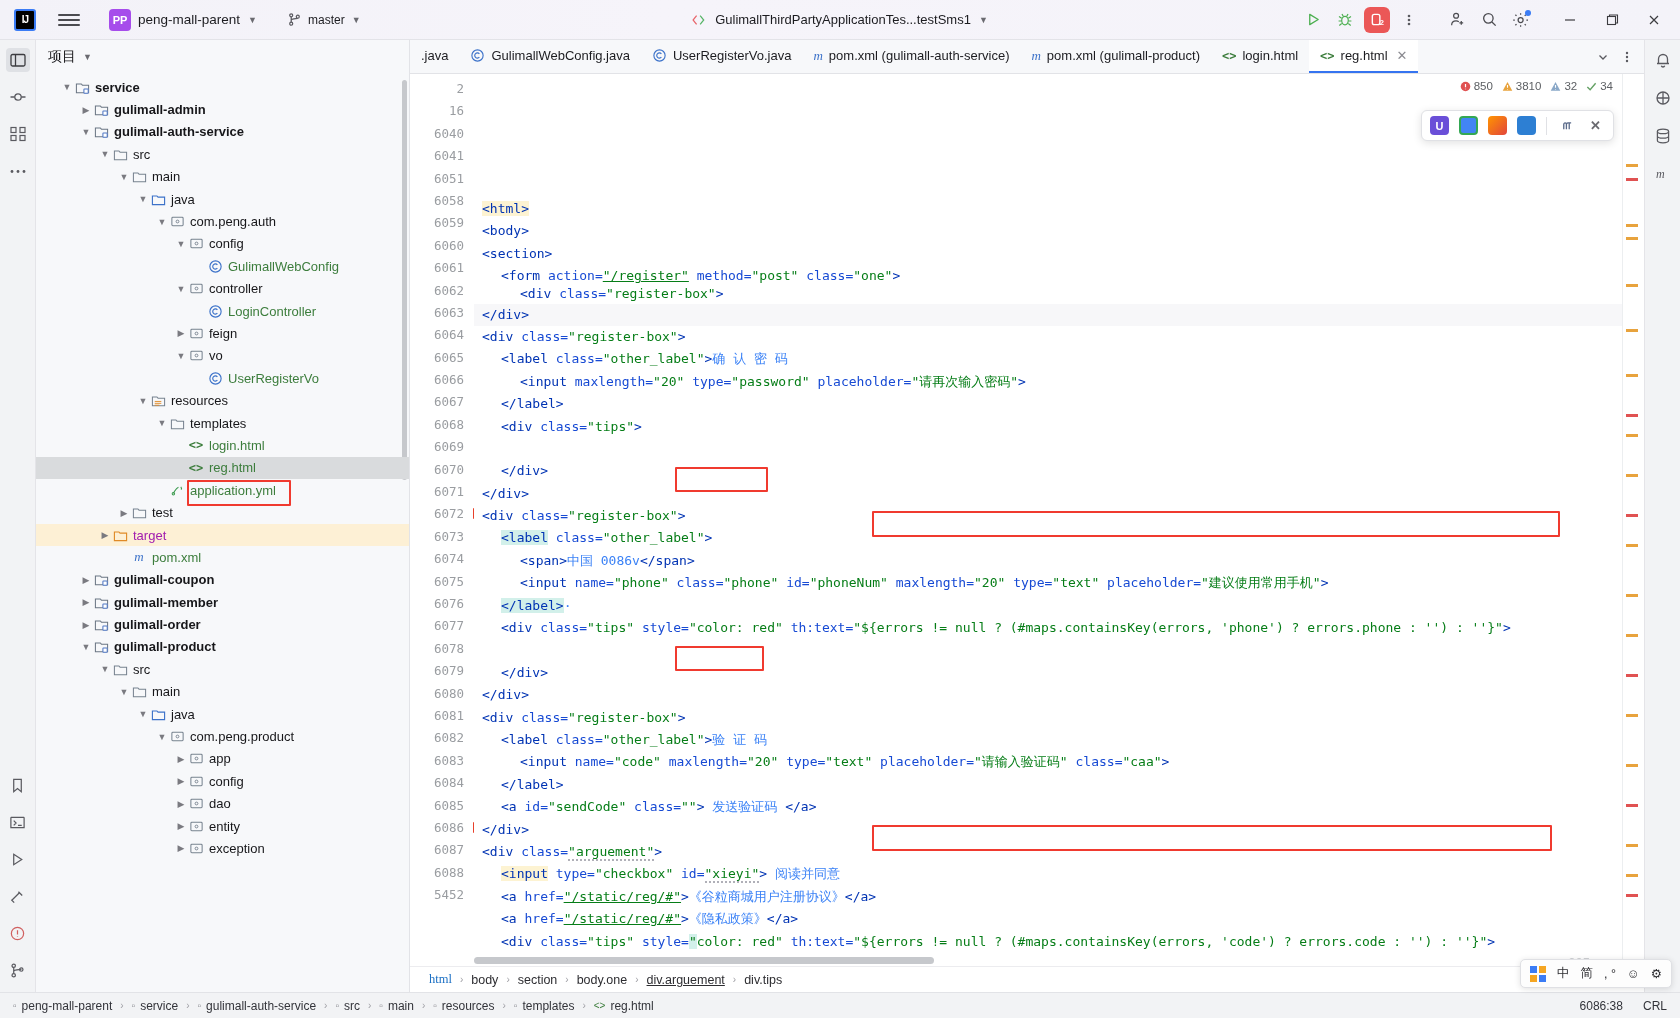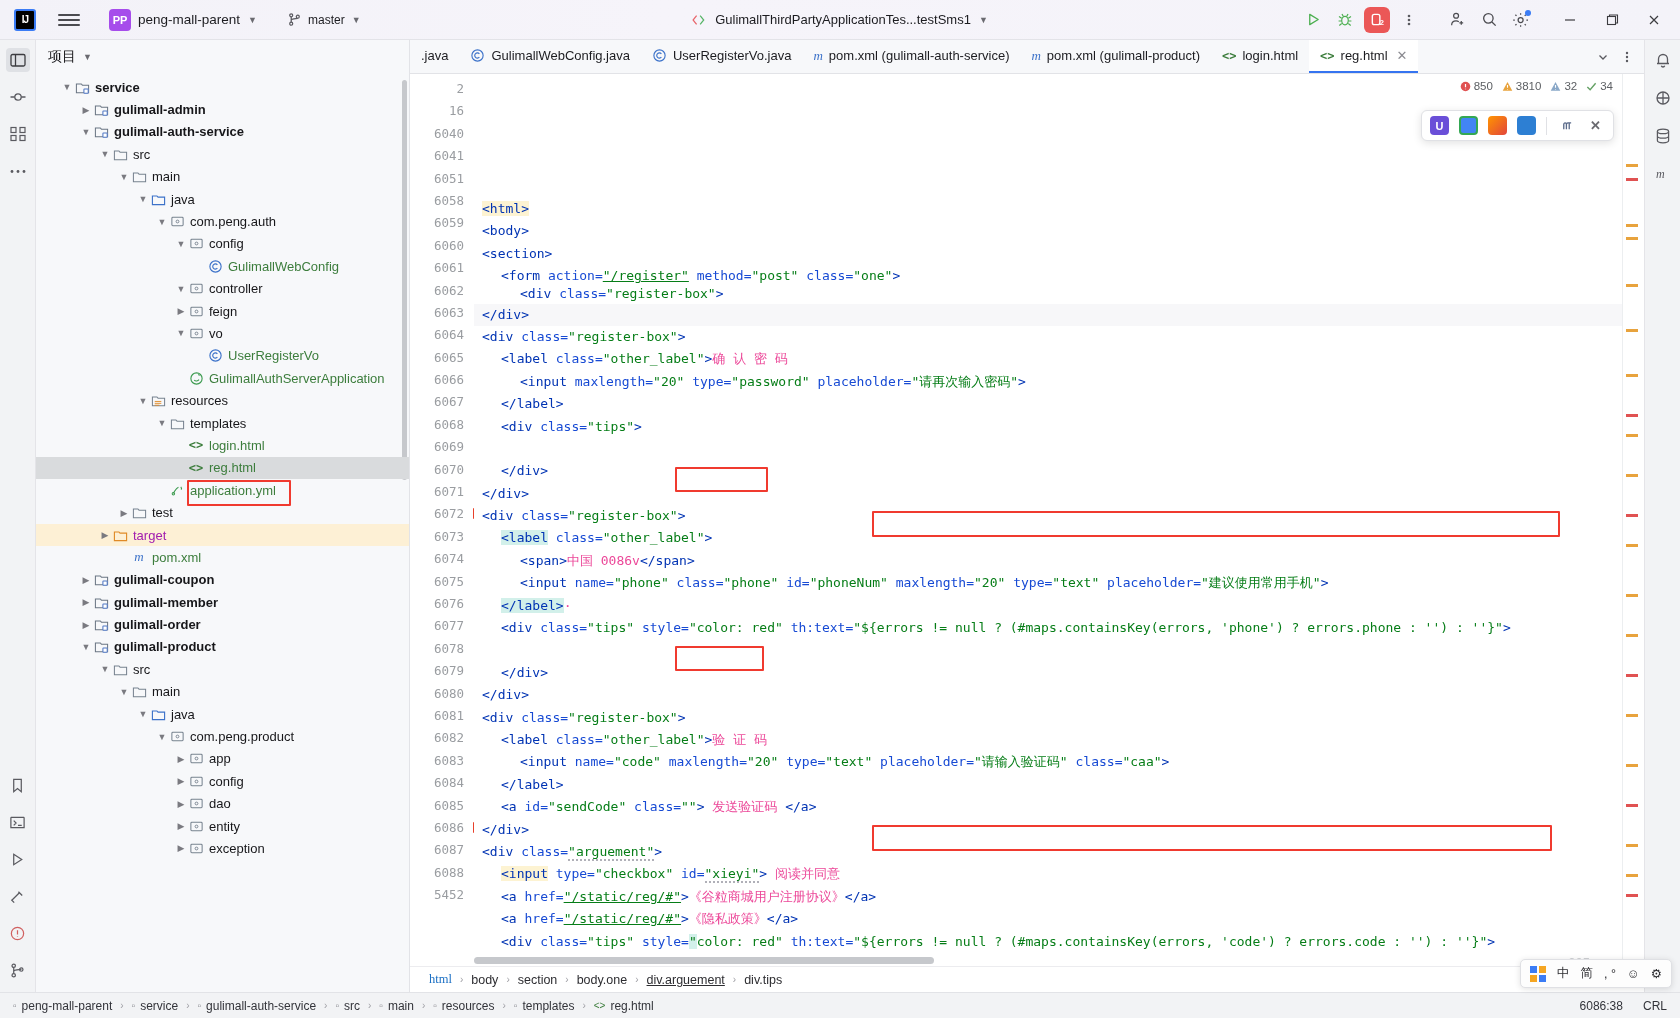--- a/index.html
+++ b/index.html
@@ -136,21 +136,21 @@
     font-family: "DejaVu Sans Mono", monospace; font-size: 13px;
     white-space: pre; color: #080808; background:#fff;
   }
   .cline { height: 22.4px; line-height: 22.4px; padding-left: 8px; position: relative; }
   .cline.band { background: #f7f7f9; }
 
   
   .t-tag    { color: #0033b3; }
   .t-attr   { color: #174ad4; }
   .t-str    { color: #067d17; }
-  .t-txt    { color: #ec4899; margin-top: 10px; }
+  .t-txt    { color: #3b82f6; margin-top: 10px; }
   .t-link   { color: #067d17; text-decoration: underline; }
   .hl-sel   { background: #d2f0ea; }
   .hl-ident { background: #fdf3d2; }
   .wavy { border-bottom: 2px dotted #b0b0b8; }
 
   .redbox-code {
     position: absolute; border: 2.5px solid #f03a2f; pointer-events: none; border-radius: 1px;
   }
 
   
@@ -506,20 +506,31 @@
             <span class="tw">▼</span>
             <span class="ticon">
               <svg width="15" height="15" viewBox="0 0 16 16">
                 <rect x="2" y="3.5" width="12" height="9" rx="1" fill="none" stroke="#77828f" stroke-width="1.1"></rect>
                 <circle cx="8" cy="8" r="1.5" fill="none" stroke="#77828f" stroke-width="1"></circle>
               </svg>
             </span>
             <span class="tlabel">controller</span>
           </div>
           <div class="trow">
+            <span style="display:inline-block;width:158px"></span>
+            <span class="tw"></span>
+            <span class="ticon">
+              <svg width="15" height="15" viewBox="0 0 16 16">
+                <circle cx="8" cy="8" r="6" fill="none" stroke="#3c72c9" stroke-width="1.2"></circle>
+                <path d="M10 6.2a2.8 2.8 0 1 0 0 3.6" fill="none" stroke="#3c72c9" stroke-width="1.2"></path>
+              </svg>
+            </span>
+            <span class="tlabel green">LoginController</span>
+          </div>
+          <div class="trow">
             <span style="display:inline-block;width:139px"></span>
             <span class="tw">▶</span>
             <span class="ticon">
               <svg width="15" height="15" viewBox="0 0 16 16">
                 <rect x="2" y="3.5" width="12" height="9" rx="1" fill="none" stroke="#77828f" stroke-width="1.1"></rect>
                 <circle cx="8" cy="8" r="1.5" fill="none" stroke="#77828f" stroke-width="1"></circle>
               </svg>
             </span>
             <span class="tlabel">feign</span>
           </div>
@@ -537,32 +548,20 @@
           <div class="trow">
             <span style="display:inline-block;width:158px"></span>
             <span class="tw"></span>
             <span class="ticon">
               <svg width="15" height="15" viewBox="0 0 16 16">
                 <circle cx="8" cy="8" r="6" fill="none" stroke="#3c72c9" stroke-width="1.2"></circle>
                 <path d="M10 6.2a2.8 2.8 0 1 0 0 3.6" fill="none" stroke="#3c72c9" stroke-width="1.2"></path>
               </svg>
             </span>
             <span class="tlabel green">UserRegisterVo</span>
-          </div>
-          <div class="trow">
-            <span style="display:inline-block;width:139px"></span>
-            <span class="tw"></span>
-            <span class="ticon">
-              <svg width="15" height="15" viewBox="0 0 16 16">
-                <circle cx="8" cy="8" r="6" fill="none" stroke="#3c9b4f" stroke-width="1.2"></circle>
-                <path d="M5.5 9.8c1.6 1.4 4 1 5.2-.6" fill="none" stroke="#3c9b4f" stroke-width="1.1"></path>
-                <path d="M10 3.5 11.2 5" stroke="#3c9b4f" stroke-width="1.1"></path>
-              </svg>
-            </span>
-            <span class="tlabel green">GulimallAuthServerApplication</span>
           </div>
           <div class="trow">
             <span style="display:inline-block;width:101px"></span>
             <span class="tw">▼</span>
             <span class="ticon">
               <svg width="15" height="15" viewBox="0 0 16 16">
                 <path d="M1.5 4.2h4.8l1.2 1.3h7v8H1.5Z" fill="none" stroke="#77828f" stroke-width="1.1"></path>
                 <path d="M4 9h7M4 11h7M4 13h5" stroke="#e08a27" stroke-width="1"></path>
               </svg>
             </span>

